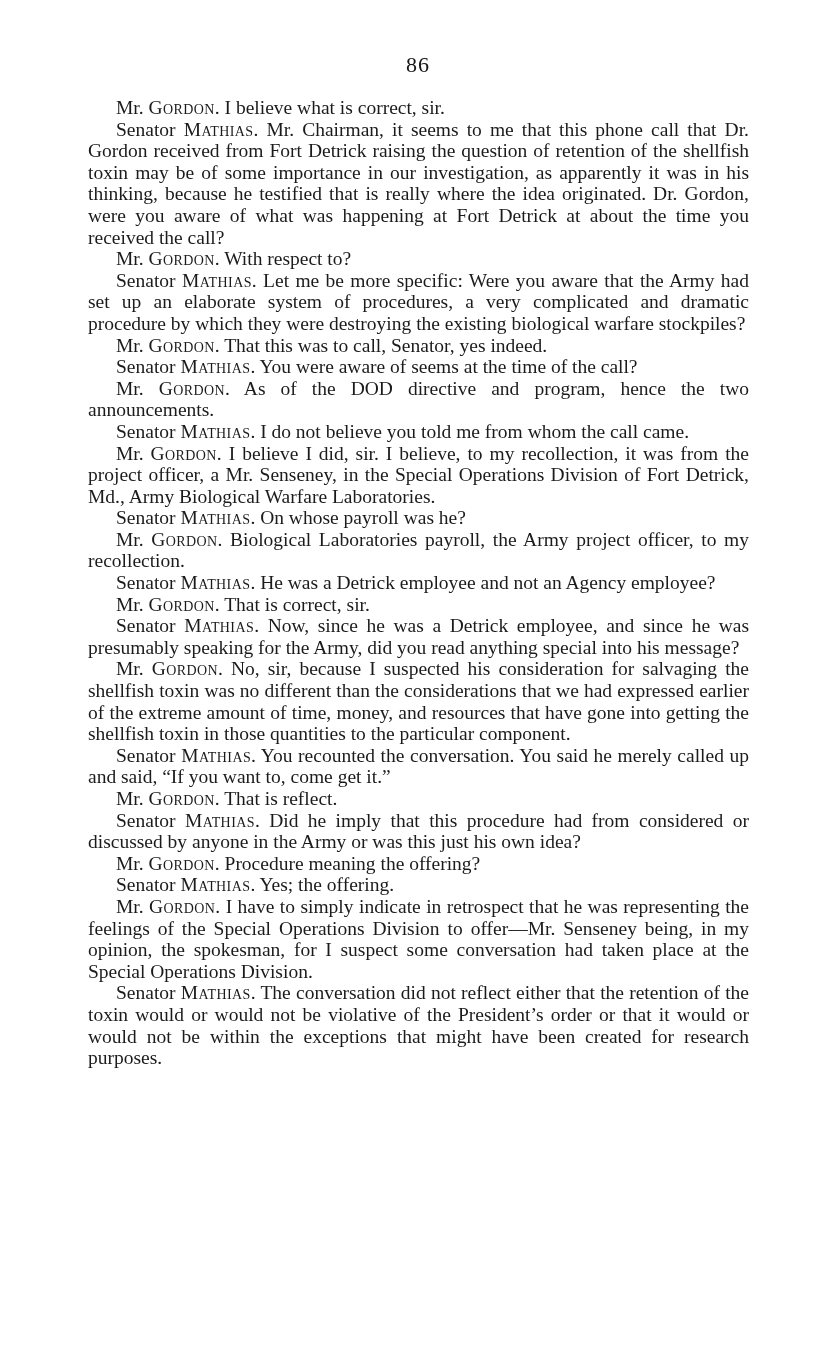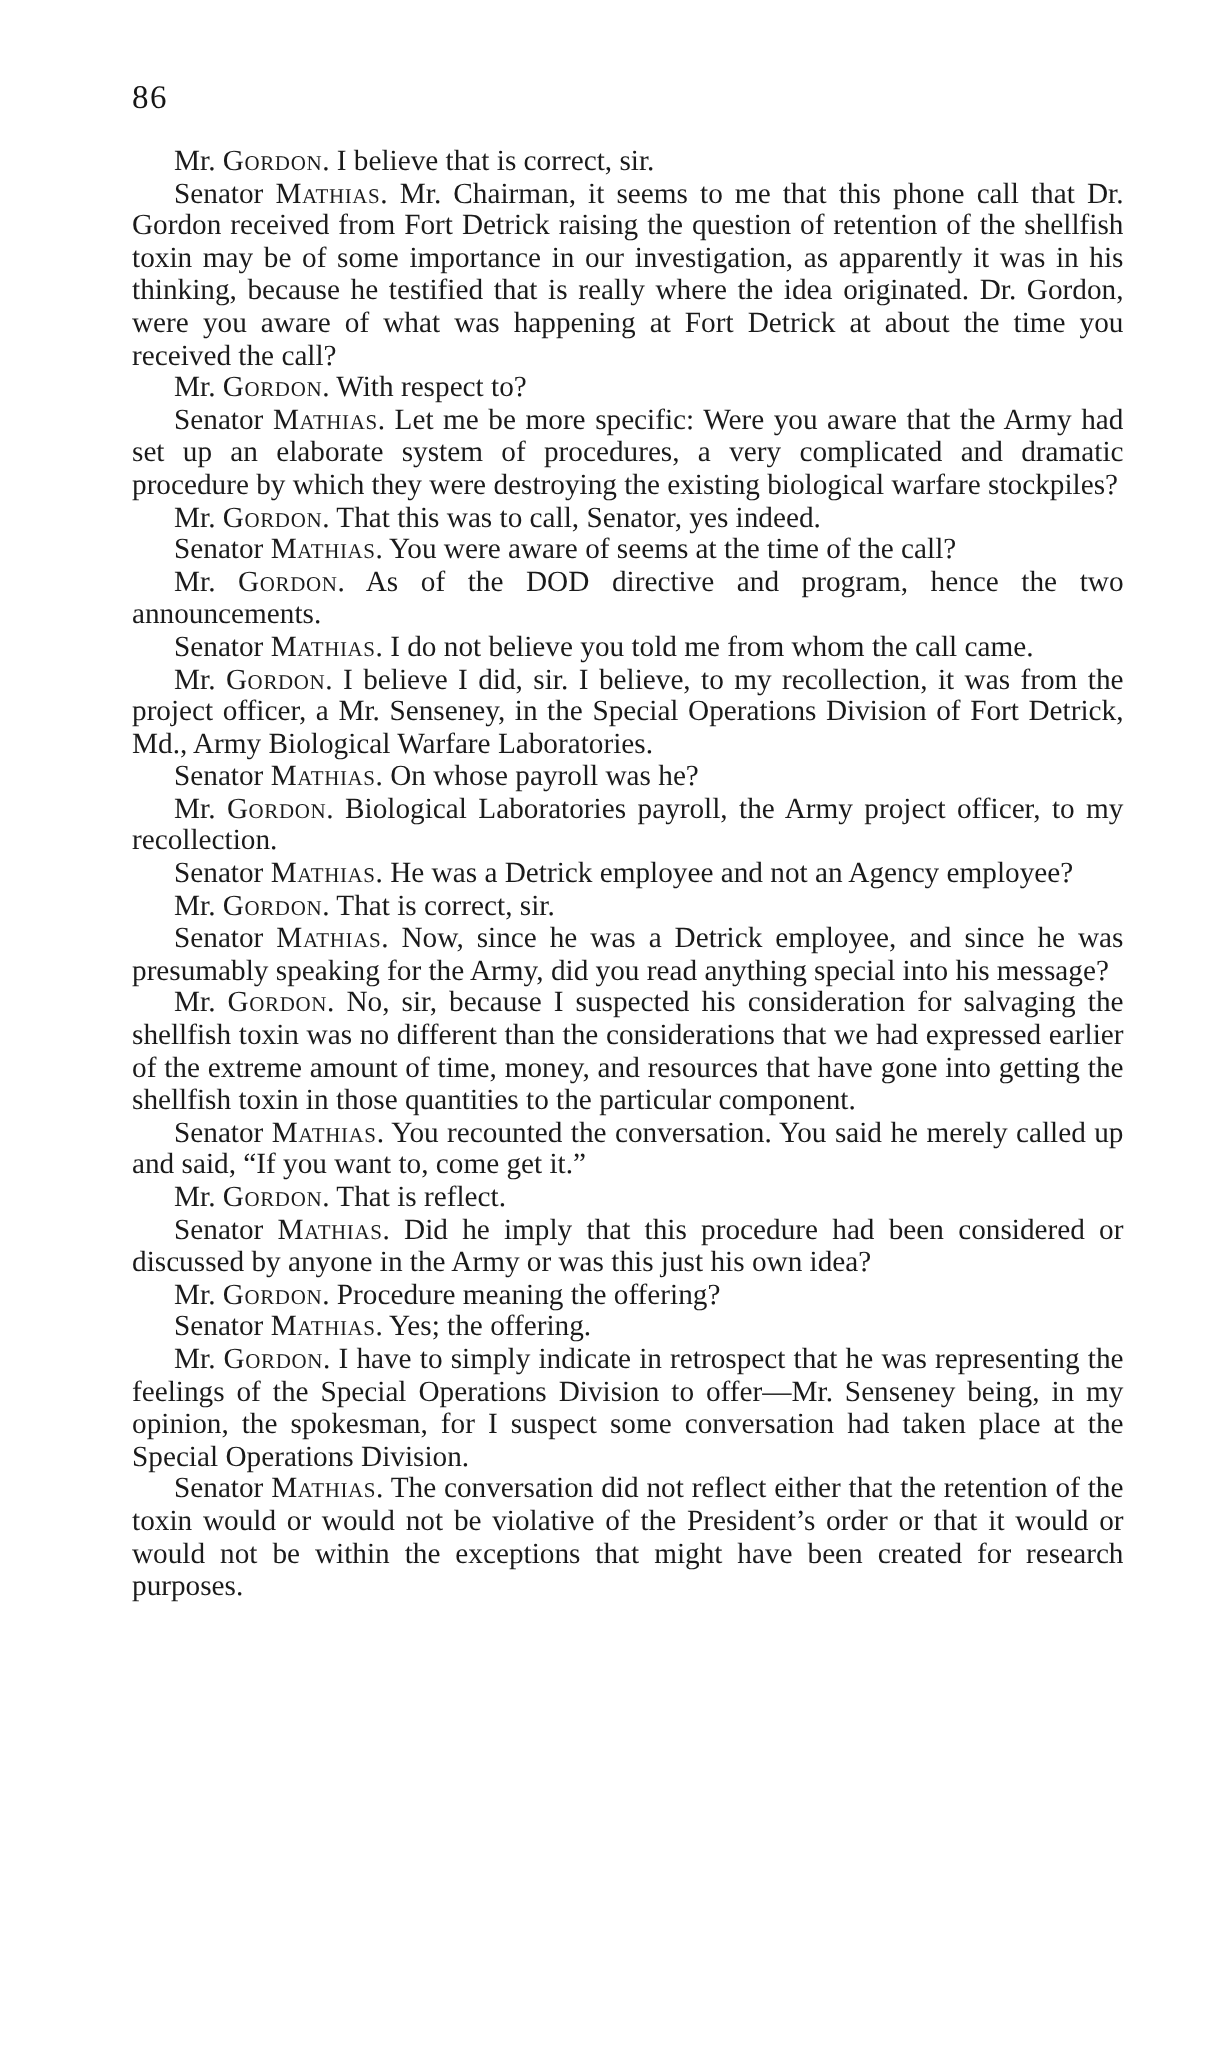--- a/index.html
+++ b/index.html
@@ -18,21 +18,21 @@
     width: 816px;
     height: 1363px;
     background: #ffffff;
     color: #1b1b1b;
   }
   .page-number {
     position: absolute;
     top: 52px;
     left: 88px;
     width: 660px;
-    text-align: left;
+    text-align: center;
     font-size: 22px;
     font-weight: 500;
     letter-spacing: 1px;
     color: #161616;
   }
   .transcript {
     position: absolute;
     top: 97px;
     left: 88px;
     width: 661px;
@@ -50,36 +50,36 @@
     font-variant: small-caps;
     letter-spacing: 0.4px;
   }
 </style>
 </head>
 <body>
 
 <div class="sheet">
   <div class="page-number">86</div>
   <div class="transcript">
-      <p class="para"><span>Mr. </span><span class="speaker">Gordon</span><span>. I believe that is correct, sir.</span></p>
+      <p class="para"><span>Mr. </span><span class="speaker">Gordon</span><span>. I believe what is correct, sir.</span></p>
       <p class="para"><span>Senator </span><span class="speaker">Mathias</span><span>. Mr. Chairman, it seems to me that this phone call that Dr. Gordon received from Fort Detrick raising the question of retention of the shellfish toxin may be of some importance in our investigation, as apparently it was in his thinking, because he testified that is really where the idea originated. Dr. Gordon, were you aware of what was happening at Fort Detrick at about the time you received the call?</span></p>
       <p class="para"><span>Mr. </span><span class="speaker">Gordon</span><span>. With respect to?</span></p>
       <p class="para"><span>Senator </span><span class="speaker">Mathias</span><span>. Let me be more specific: Were you aware that the Army had set up an elaborate system of procedures, a very complicated and dramatic procedure by which they were destroying the existing biological warfare stockpiles?</span></p>
       <p class="para"><span>Mr. </span><span class="speaker">Gordon</span><span>. That this was to call, Senator, yes indeed.</span></p>
       <p class="para"><span>Senator </span><span class="speaker">Mathias</span><span>. You were aware of seems at the time of the call?</span></p>
       <p class="para"><span>Mr. </span><span class="speaker">Gordon</span><span>. As of the DOD directive and program, hence the two announcements.</span></p>
       <p class="para"><span>Senator </span><span class="speaker">Mathias</span><span>. I do not believe you told me from whom the call came.</span></p>
       <p class="para"><span>Mr. </span><span class="speaker">Gordon</span><span>. I believe I did, sir. I believe, to my recollection, it was from the project officer, a Mr. Senseney, in the Special Operations Division of Fort Detrick, Md., Army Biological Warfare Laboratories.</span></p>
       <p class="para"><span>Senator </span><span class="speaker">Mathias</span><span>. On whose payroll was he?</span></p>
       <p class="para"><span>Mr. </span><span class="speaker">Gordon</span><span>. Biological Laboratories payroll, the Army project officer, to my recollection.</span></p>
       <p class="para"><span>Senator </span><span class="speaker">Mathias</span><span>. He was a Detrick employee and not an Agency employee?</span></p>
       <p class="para"><span>Mr. </span><span class="speaker">Gordon</span><span>. That is correct, sir.</span></p>
       <p class="para"><span>Senator </span><span class="speaker">Mathias</span><span>. Now, since he was a Detrick employee, and since he was presumably speaking for the Army, did you read anything special into his message?</span></p>
       <p class="para"><span>Mr. </span><span class="speaker">Gordon</span><span>. No, sir, because I suspected his consideration for salvaging the shellfish toxin was no different than the considerations that we had expressed earlier of the extreme amount of time, money, and resources that have gone into getting the shellfish toxin in those quantities to the particular component.</span></p>
       <p class="para"><span>Senator </span><span class="speaker">Mathias</span><span>. You recounted the conversation. You said he merely called up and said, “If you want to, come get it.”</span></p>
       <p class="para"><span>Mr. </span><span class="speaker">Gordon</span><span>. That is reflect.</span></p>
-      <p class="para"><span>Senator </span><span class="speaker">Mathias</span><span>. Did he imply that this procedure had been considered or discussed by anyone in the Army or was this just his own idea?</span></p>
+      <p class="para"><span>Senator </span><span class="speaker">Mathias</span><span>. Did he imply that this procedure had from considered or discussed by anyone in the Army or was this just his own idea?</span></p>
       <p class="para"><span>Mr. </span><span class="speaker">Gordon</span><span>. Procedure meaning the offering?</span></p>
       <p class="para"><span>Senator </span><span class="speaker">Mathias</span><span>. Yes; the offering.</span></p>
       <p class="para"><span>Mr. </span><span class="speaker">Gordon</span><span>. I have to simply indicate in retrospect that he was representing the feelings of the Special Operations Division to offer—Mr. Senseney being, in my opinion, the spokesman, for I suspect some conversation had taken place at the Special Operations Division.</span></p>
       <p class="para"><span>Senator </span><span class="speaker">Mathias</span><span>. The conversation did not reflect either that the retention of the toxin would or would not be violative of the President’s order or that it would or would not be within the exceptions that might have been created for research purposes.</span></p>
     </div>
 </div>
 
 </body></html>

